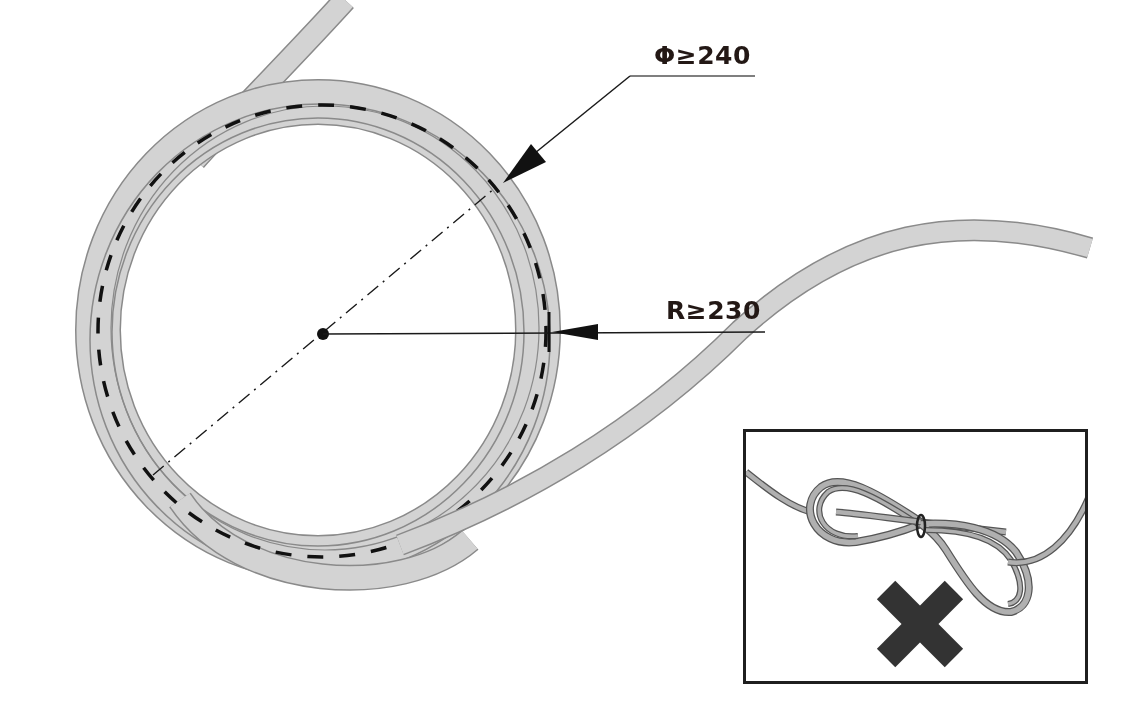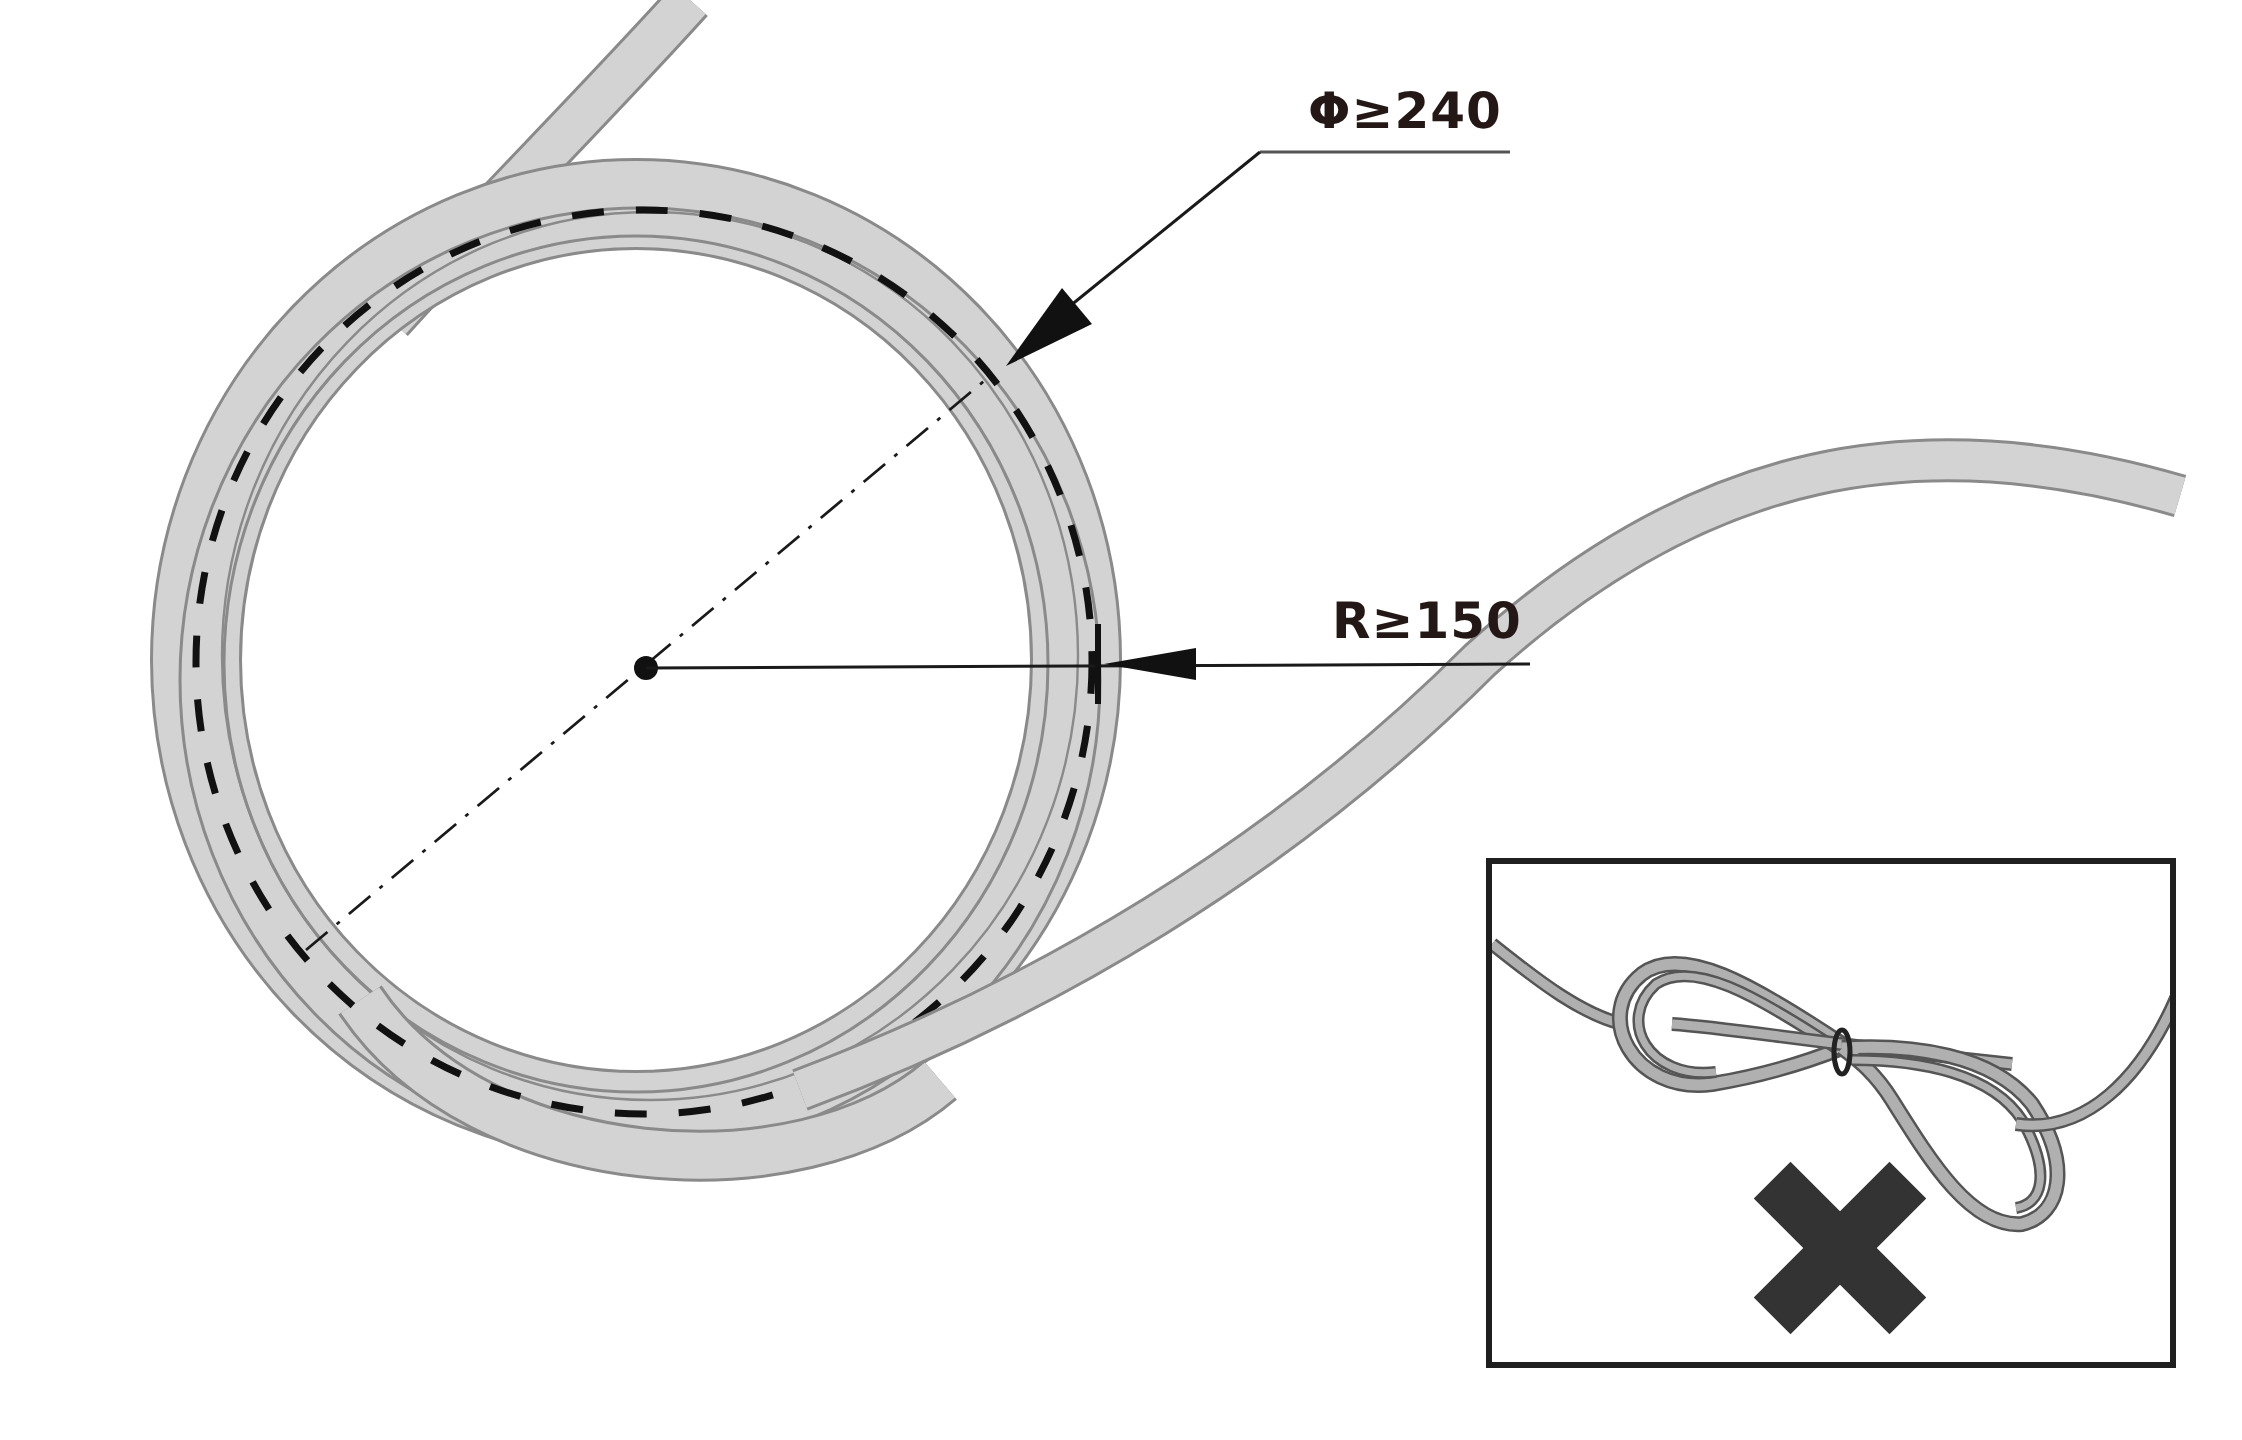--- a/index.html
+++ b/index.html
@@ -73,21 +73,21 @@
     <polyline points="630,76 755,76" stroke="#555555" stroke-width="1.5" fill="none"></polyline>
     <line x1="630" y1="76" x2="535" y2="153" stroke="#1a1a1a" stroke-width="1.5"></line>
     <polygon points="503,183 531,144 546,162" fill="#111111"></polygon>
 
     <line x1="323" y1="334" x2="765" y2="332" stroke="#1a1a1a" stroke-width="1.5"></line>
     <polygon points="552,332 598,324 598,340" fill="#111111"></polygon>
     <line x1="549" y1="312" x2="549" y2="352" stroke="#111111" stroke-width="3"></line>
   </svg>
 
   <div id="phi-label" class="label">Φ≥240</div>
-  <div id="r-label" class="label">R≥150</div>
+  <div id="r-label" class="label">R≥230</div>
 
   <div id="inset">
     <svg width="345" height="255" viewBox="0 0 345 255">
 
       <path d="M 0 40 C 25 60, 45 75, 65 80" stroke="#555" stroke-width="7" fill="none"></path>
       <path d="M 0 40 C 25 60, 45 75, 65 80" stroke="#b0b0b0" stroke-width="4.5" fill="none"></path>
 
       <g>
         <path d="M 175 90 C 130 60, 95 40, 75 55 C 50 75, 70 115, 110 110 C 140 105, 160 98, 175 92" stroke="#555" stroke-width="8" fill="none"></path>
         <path d="M 175 90 C 130 60, 95 40, 75 55 C 50 75, 70 115, 110 110 C 140 105, 160 98, 175 92" stroke="#b0b0b0" stroke-width="5.5" fill="none"></path>

